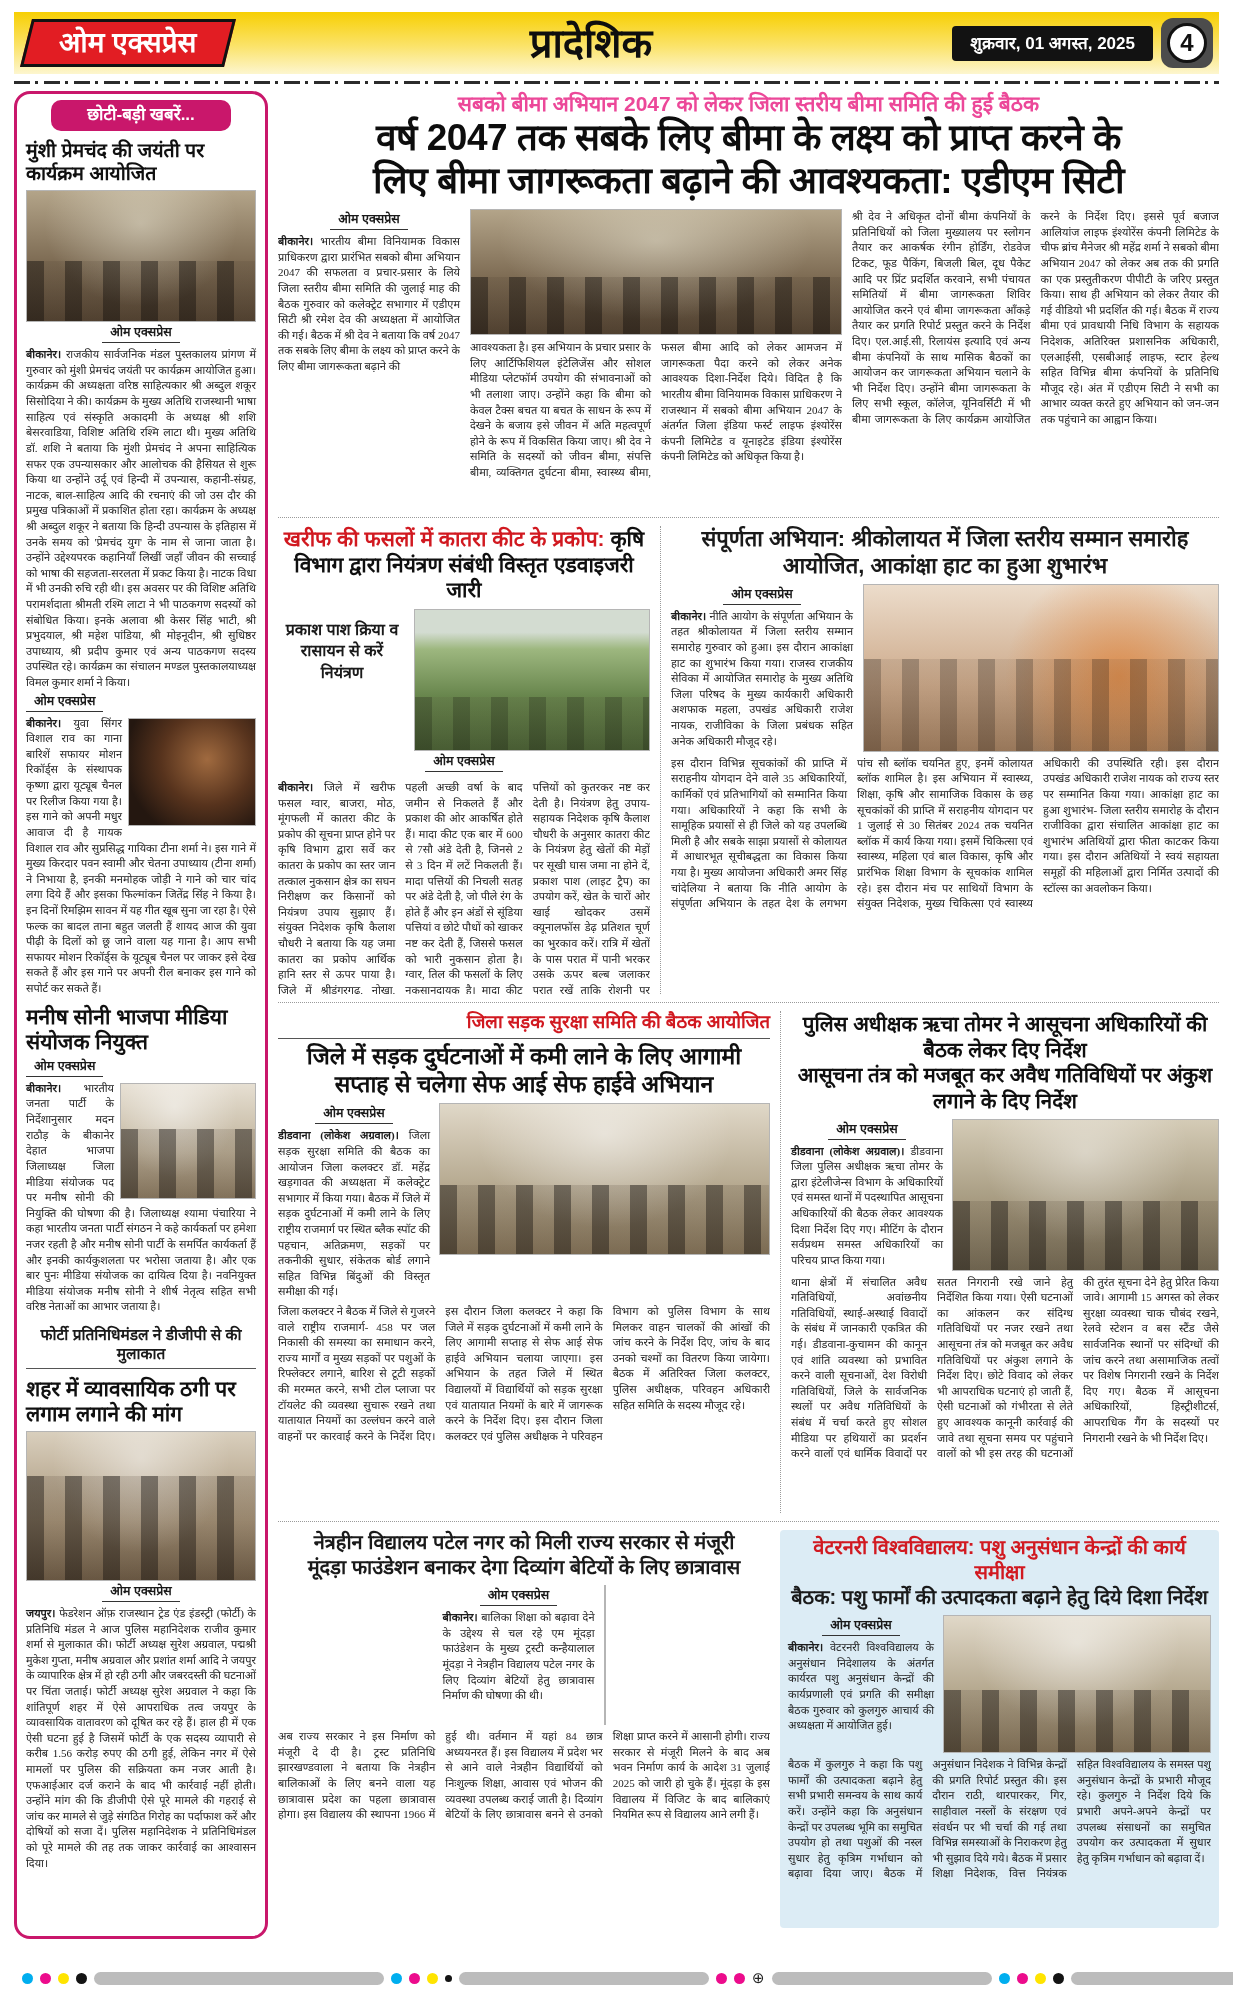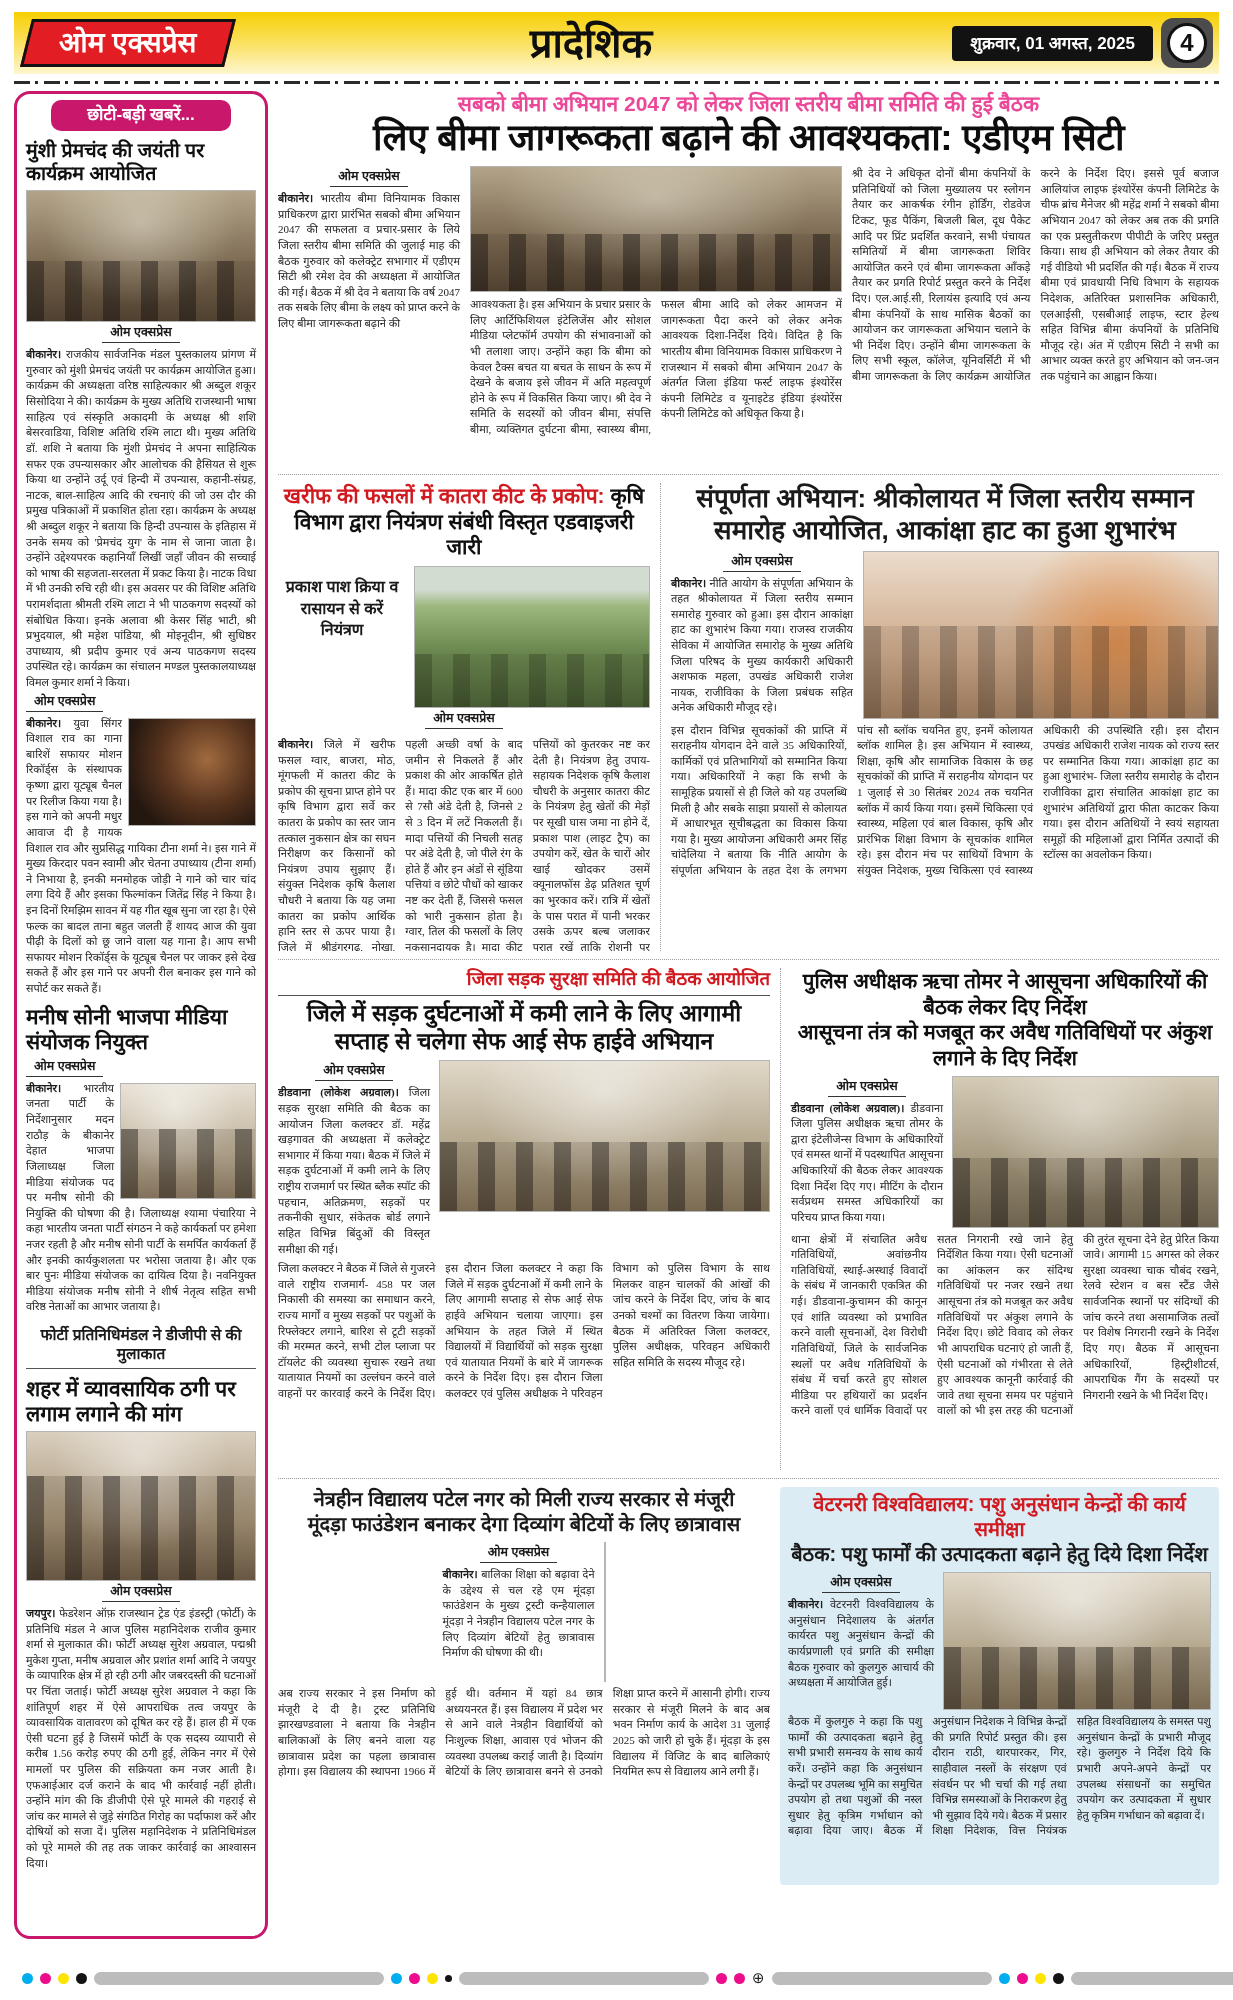--- a/index.html
+++ b/index.html
@@ -168,20 +168,21 @@
           </div>
         <div class="byline"><span>ओम एक्सप्रेस</span></div>
         <p class="body"><span class="dateline">जयपुर।</span> <span>फेडरेशन ऑफ़ राजस्थान ट्रेड एंड इंडस्ट्री (फोर्टी) के प्रतिनिधि मंडल ने आज पुलिस महानिदेशक राजीव कुमार शर्मा से मुलाकात की। फोर्टी अध्यक्ष सुरेश अग्रवाल, पद्मश्री मुकेश गुप्ता, मनीष अग्रवाल और प्रशांत शर्मा आदि ने जयपुर के व्यापारिक क्षेत्र में हो रही ठगी और जबरदस्ती की घटनाओं पर चिंता जताई। फोर्टी अध्यक्ष सुरेश अग्रवाल ने कहा कि शांतिपूर्ण शहर में ऐसे आपराधिक तत्व जयपुर के व्यावसायिक वातावरण को दूषित कर रहे हैं। हाल ही में एक ऐसी घटना हुई है जिसमें फोर्टी के एक सदस्य व्यापारी से करीब 1.56 करोड़ रुपए की ठगी हुई, लेकिन नगर में ऐसे मामलों पर पुलिस की सक्रियता कम नजर आती है। एफआईआर दर्ज कराने के बाद भी कार्रवाई नहीं होती। उन्होंने मांग की कि डीजीपी ऐसे पूरे मामले की गहराई से जांच कर मामले से जुड़े संगठित गिरोह का पर्दाफाश करें और दोषियों को सजा दें। पुलिस महानिदेशक ने प्रतिनिधिमंडल को पूरे मामले की तह तक जाकर कार्रवाई का आश्वासन दिया।</span></p>
       </article>
     </aside>
 
     <main class="main-col">
 
       <article>
         <div class="kicker-main">सबको बीमा अभियान 2047 को लेकर जिला स्तरीय बीमा समिति की हुई बैठक</div>
+        <h1 class="headline-main">वर्ष 2047 तक सबके लिए बीमा के लक्ष्य को प्राप्त करने के</h1>
         <h1 class="headline-main">लिए बीमा जागरूकता बढ़ाने की आवश्यकता: एडीएम सिटी</h1>
         <div class="ins-body">
           <div class="ins-lead">
             <div class="byline"><span>ओम एक्सप्रेस</span></div>
             <p class="body"><span class="dateline">बीकानेर।</span> <span>भारतीय बीमा विनियामक विकास प्राधिकरण द्वारा प्रारंभित सबको बीमा अभियान 2047 की सफलता व प्रचार-प्रसार के लिये जिला स्तरीय बीमा समिति की जुलाई माह की बैठक गुरुवार को कलेक्ट्रेट सभागार में एडीएम सिटी श्री रमेश देव की अध्यक्षता में आयोजित की गई। बैठक में श्री देव ने बताया कि वर्ष 2047 तक सबके लिए बीमा के लक्ष्य को प्राप्त करने के लिए बीमा जागरूकता बढ़ाने की</span></p>
           </div>
           <div class="ins-mid">
             <div class="photo ph-meeting">
                 <div class="people-row"></div>
               </div>
@@ -200,21 +201,21 @@
             <div class="subhead">प्रकाश पाश क्रिया व रासायन से करें नियंत्रण</div>
             <div class="photo ph-field">
                 <div class="people-row" style="height:38%;opacity:.55"></div>
               </div>
           </div>
           <div class="byline"><span>ओम एक्सप्रेस</span></div>
           <div class="cols3 body"><span class="dateline">बीकानेर।</span> <span>जिले में खरीफ फसल ग्वार, बाजरा, मोठ, मूंगफली में कातरा कीट के प्रकोप की सूचना प्राप्त होने पर कृषि विभाग द्वारा सर्वे कर कातरा के प्रकोप का स्तर जान तत्काल नुकसान क्षेत्र का सघन निरीक्षण कर किसानों को नियंत्रण उपाय सुझाए हैं। संयुक्त निदेशक कृषि कैलाश चौधरी ने बताया कि यह जमा कातरा का प्रकोप आर्थिक हानि स्तर से ऊपर पाया है। जिले में श्रीडूंगरगढ़, नोखा, पांचू, कोलायत के खेतों में कातरा का प्रकोप दिखाई दे रहा है। कातरा कीट के पतंगे पहली अच्छी वर्षा के बाद जमीन से निकलते हैं और प्रकाश की ओर आकर्षित होते हैं। मादा कीट एक बार में 600 से 7सौ अंडे देती है, जिनसे 2 से 3 दिन में लटें निकलती हैं। मादा पत्तियों की निचली सतह पर अंडे देती है, जो पीले रंग के होते हैं और इन अंडों से सूंडिया पत्तियां व छोटे पौधों को खाकर नष्ट कर देती हैं, जिससे फसल को भारी नुकसान होता है। ग्वार, तिल की फसलों के लिए नुकसानदायक है। मादा कीट एक से दलहनी फसलों में कातरे का प्रकोप होता है। इस कीट की लट खरीफ फसलों की पत्तियों को कुतरकर नष्ट कर देती है। नियंत्रण हेतु उपाय- सहायक निदेशक कृषि कैलाश चौधरी के अनुसार कातरा कीट के नियंत्रण हेतु खेतों की मेड़ों पर सूखी घास जमा ना होने दें, प्रकाश पाश (लाइट ट्रैप) का उपयोग करें, खेत के चारों ओर खाई खोदकर उसमें क्यूनालफॉस डेढ़ प्रतिशत चूर्ण का भुरकाव करें। रात्रि में खेतों के पास परात में पानी भरकर उसके ऊपर बल्ब जलाकर परात रखें ताकि रोशनी पर आकर्षित हो एवं जलकर नष्ट हो जायें।</span></div>
         </article>
 
         <article class="sampurnata vline">
-          <h2 class="hl-2col" style="font-size:26px;">संपूर्णता अभियान: श्रीकोलायत में जिला स्तरीय सम्मान समारोह आयोजित, आकांक्षा हाट का हुआ शुभारंभ</h2>
+          <h2 class="hl-2col" style="font-size:22px;">संपूर्णता अभियान: श्रीकोलायत में जिला स्तरीय सम्मान समारोह आयोजित, आकांक्षा हाट का हुआ शुभारंभ</h2>
           <div class="sp-top">
             <div class="sp-lead">
               <div class="byline"><span>ओम एक्सप्रेस</span></div>
               <p class="body"><span class="dateline">बीकानेर।</span> <span>नीति आयोग के संपूर्णता अभियान के तहत श्रीकोलायत में जिला स्तरीय सम्मान समारोह गुरुवार को हुआ। इस दौरान आकांक्षा हाट का शुभारंभ किया गया। राजस्व राजकीय सेविका में आयोजित समारोह के मुख्य अतिथि जिला परिषद के मुख्य कार्यकारी अधिकारी अशफाक महला, उपखंड अधिकारी राजेश नायक, राजीविका के जिला प्रबंधक सहित अनेक अधिकारी मौजूद रहे।</span></p>
             </div>
             <div class="photo ph-ceremony">
                 <div class="people-row" style="height:55%;opacity:.6"></div>
               </div>
           </div>
           <div class="cols3 body">इस दौरान विभिन्न सूचकांकों की प्राप्ति में सराहनीय योगदान देने वाले 35 अधिकारियों, कार्मिकों एवं प्रतिभागियों को सम्मानित किया गया। अधिकारियों ने कहा कि सभी के सामूहिक प्रयासों से ही जिले को यह उपलब्धि मिली है और सबके साझा प्रयासों से कोलायत में आधारभूत सूचीबद्धता का विकास किया गया है। मुख्य आयोजना अधिकारी अमर सिंह चांदेलिया ने बताया कि नीति आयोग के संपूर्णता अभियान के तहत देश के लगभग पांच सौ ब्लॉक चयनित हुए, इनमें कोलायत ब्लॉक शामिल है। इस अभियान में स्वास्थ्य, शिक्षा, कृषि और सामाजिक विकास के छह सूचकांकों की प्राप्ति में सराहनीय योगदान पर 1 जुलाई से 30 सितंबर 2024 तक चयनित ब्लॉक में कार्य किया गया। इसमें चिकित्सा एवं स्वास्थ्य, महिला एवं बाल विकास, कृषि और प्रारंभिक शिक्षा विभाग के सूचकांक शामिल रहे। इस दौरान मंच पर साथियों विभाग के संयुक्त निदेशक, मुख्य चिकित्सा एवं स्वास्थ्य अधिकारी की उपस्थिति रही। इस दौरान उपखंड अधिकारी राजेश नायक को राज्य स्तर पर सम्मानित किया गया। आकांक्षा हाट का हुआ शुभारंभ- जिला स्तरीय समारोह के दौरान राजीविका द्वारा संचालित आकांक्षा हाट का शुभारंभ अतिथियों द्वारा फीता काटकर किया गया। इस दौरान अतिथियों ने स्वयं सहायता समूहों की महिलाओं द्वारा निर्मित उत्पादों की स्टॉल्स का अवलोकन किया।</div>

